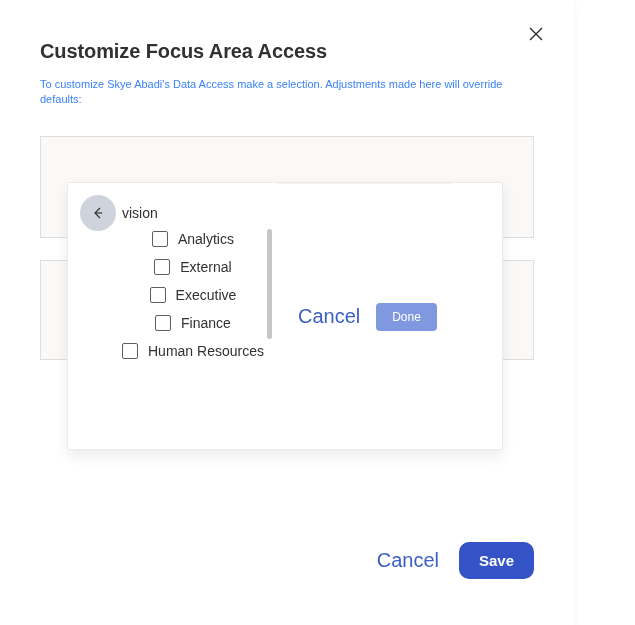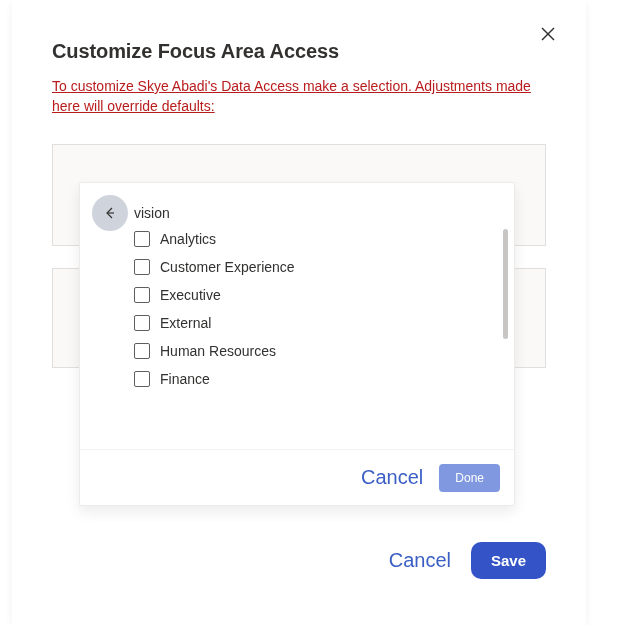--- a/index.html
+++ b/index.html
@@ -3,21 +3,20 @@
 <meta charset="utf-8">
 <style>
   * { box-sizing: border-box; margin: 0; padding: 0; }
   html, body { width: 635px; height: 625px; font-family: "Segoe UI", -apple-system, BlinkMacSystemFont, sans-serif; background: #ffffff; color: #323130; }
   .dialog {
     position: relative;
     width: 574px;
     height: 625px;
     padding: 0;
     box-shadow: 0 4px 8px rgba(0,0,0,0.06);
-    margin-left: 12px;
   }
   .close-btn {
     position: absolute;
     top: 24px;
     right: 28px;
     width: 20px;
     height: 20px;
     background: none;
     border: none;
     cursor: pointer;
@@ -27,25 +26,24 @@
   }
   .close-btn svg { stroke: #323130; }
   .title {
     font-size: 20px;
     font-weight: 600;
     color: #323130;
     padding: 40px 40px 0 40px;
     letter-spacing: -0.1px;
   }
   .subtitle {
-    font-size: 14px;
-    color: #b91c1c;
+    font-size: 11px;
+    color: #3b82f6;
     padding: 14px 40px 0 40px;
     line-height: 1.4;
-    text-decoration: underline;
   }
   .panel {
     margin: 28px 40px 0 40px;
     border: 1px solid #e1dfdd;
     background: #faf9f8;
     height: 102px;
   }
   .panel2 {
     margin: 22px 40px 0 40px;
     border: 1px solid #e1dfdd;
@@ -55,21 +53,21 @@
   .popover {
     position: absolute;
     top: 182px;
     left: 67px;
     width: 436px;
     background: #ffffff;
     border: 1px solid #edebe9;
     border-radius: 2px;
     box-shadow: 0 6px 14px rgba(0,0,0,0.08);
     display: flex;
-    flex-direction: column;
+    flex-direction: row;
   }
   .popover-body {
     position: relative;
     padding: 16px 14px 12px 14px;
     height: 266px;
     overflow: hidden;
   }
   .back-circle {
     position: absolute;
     top: 12px;
@@ -89,20 +87,21 @@
     color: #323130;
     padding-left: 40px;
     padding-top: 6px;
     margin-bottom: 10px;
   }
   .options {
     padding-left: 40px;
     display: flex;
     flex-direction: column;
     gap: 12px;
+    align-items: center;
   }
   .option {
     display: flex;
     align-items: center;
     gap: 10px;
     font-size: 14px;
     color: #323130;
     cursor: pointer;
   }
   .option input[type="checkbox"] {
@@ -198,37 +197,33 @@
         </svg>
       </button>
       <div class="group-label">vision</div>
       <div class="options">
         <label class="option">
           <input type="checkbox" style="">
           <span>Analytics</span>
         </label>
         <label class="option">
           <input type="checkbox" style="">
-          <span>Customer Experience</span>
+          <span>External</span>
         </label>
         <label class="option">
           <input type="checkbox" style="">
           <span>Executive</span>
         </label>
         <label class="option">
           <input type="checkbox" style="">
-          <span>External</span>
+          <span>Finance</span>
         </label>
         <label class="option">
           <input type="checkbox" style="">
           <span>Human Resources</span>
-        </label>
-        <label class="option">
-          <input type="checkbox" style="">
-          <span>Finance</span>
         </label>
       </div>
       <div class="scroll-thumb"></div>
     </div>
     <div class="popover-footer">
       <button class="link-btn">Cancel</button>
       <button class="primary-btn faded">Done</button>
     </div>
   </div>
 

